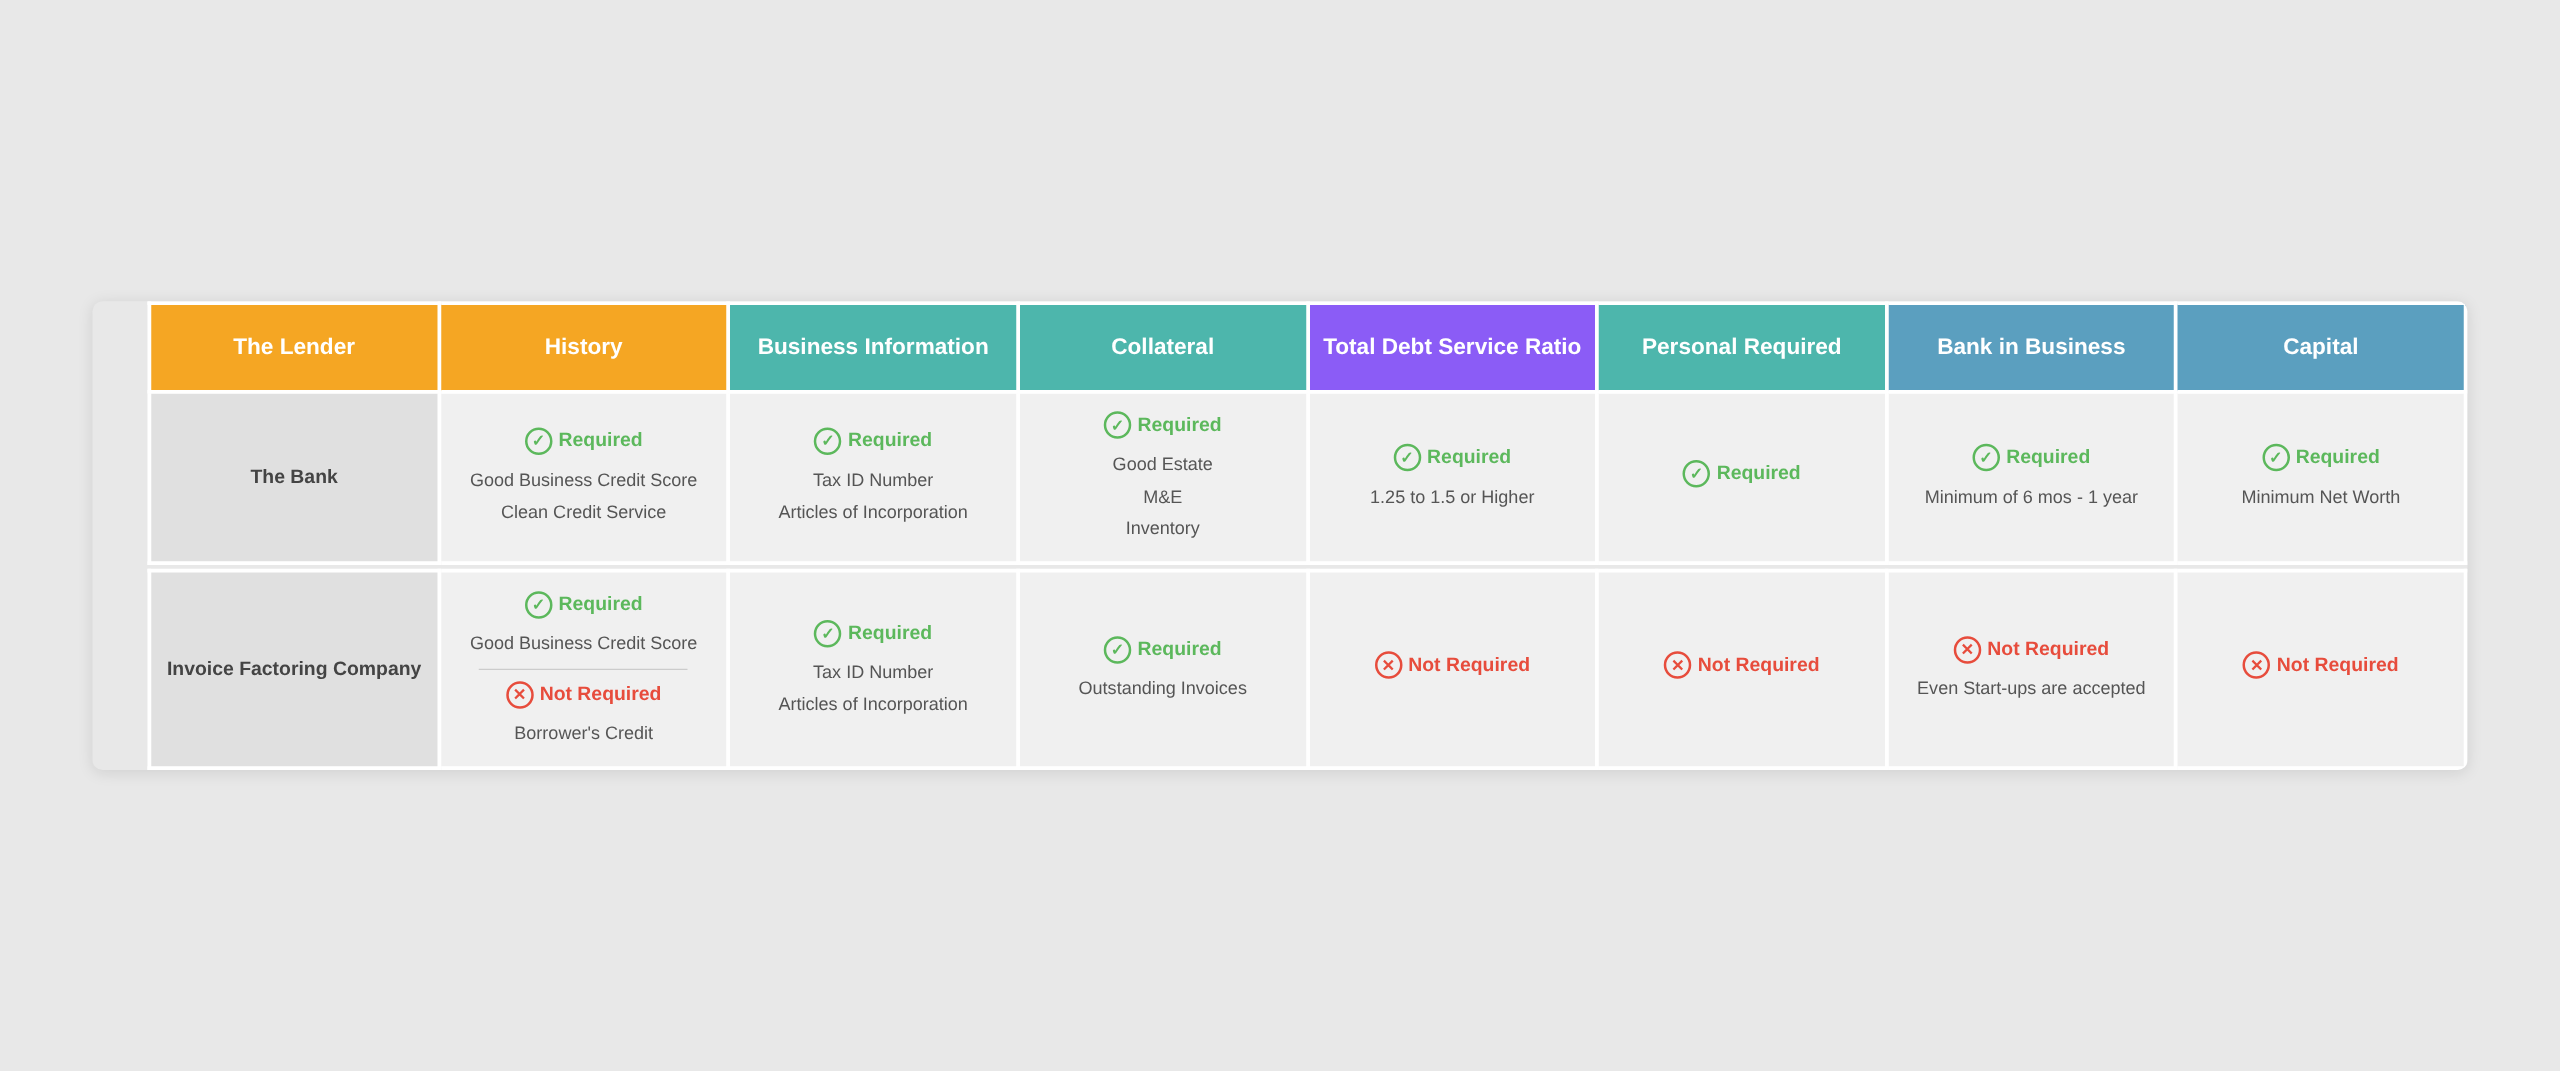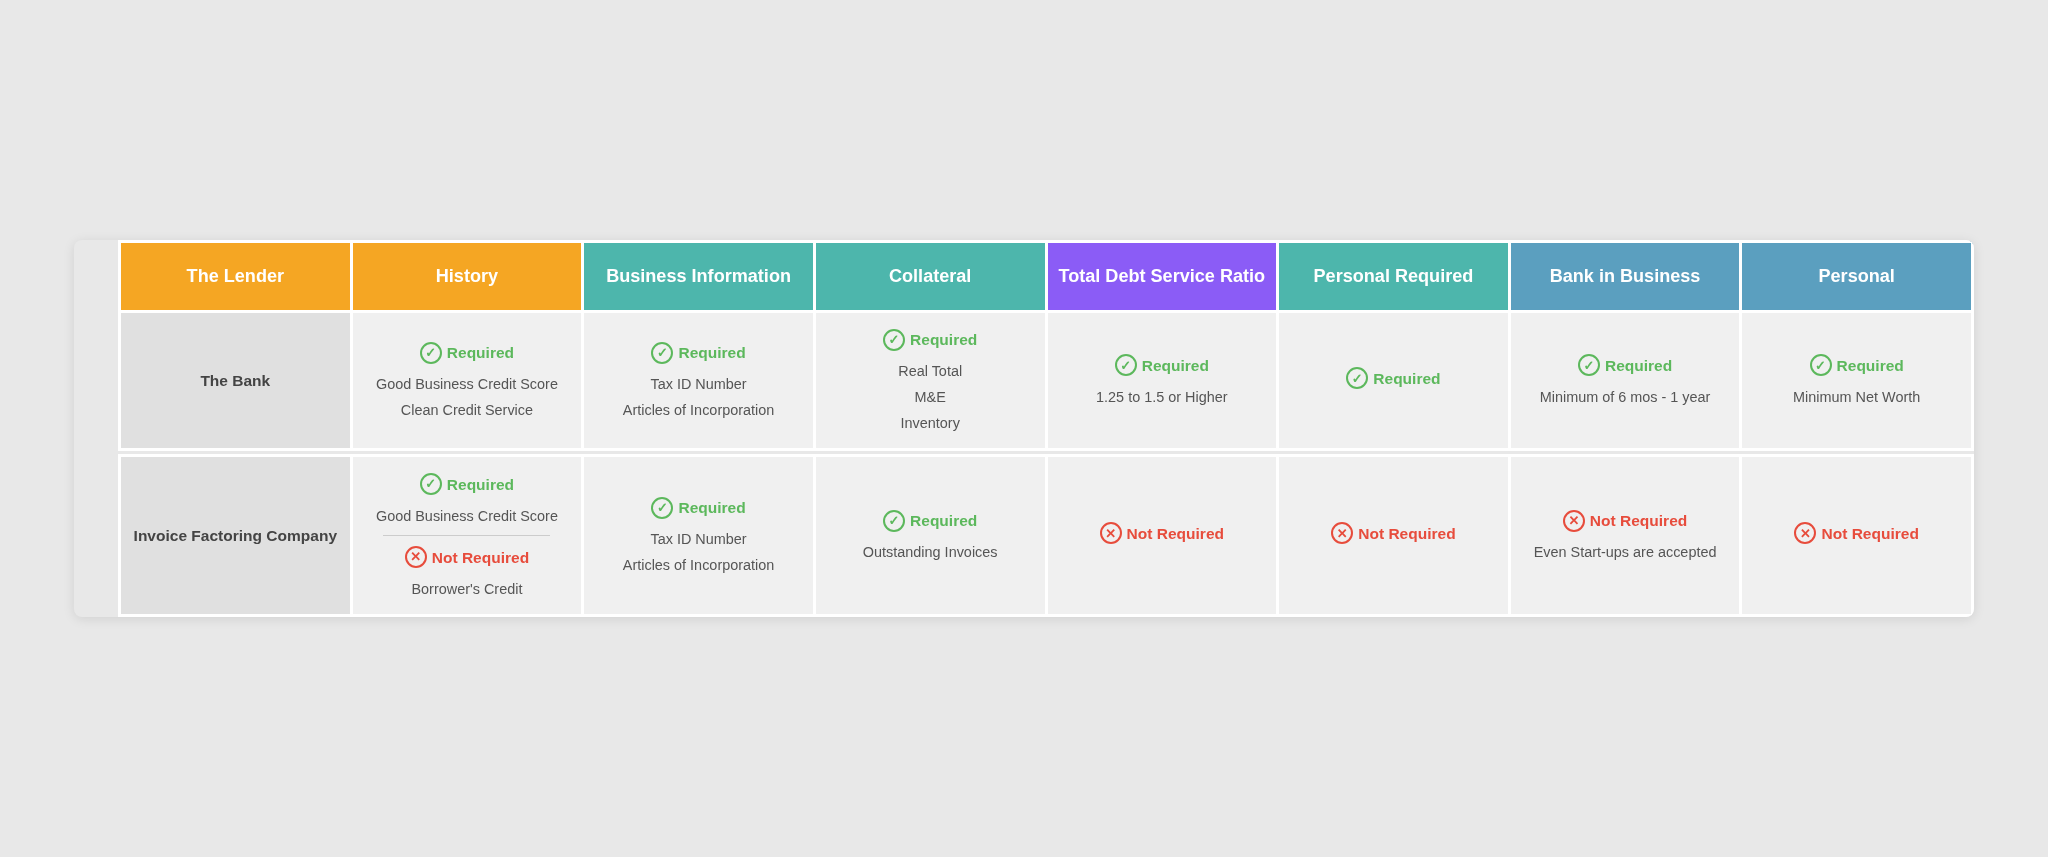--- a/index.html
+++ b/index.html
@@ -133,21 +133,21 @@
   <table class="table">
     <thead>
       <tr>
         <th class="th-lender">The Lender</th>
         <th class="th-credit">History</th>
         <th class="th-bizinfo">Business Information</th>
         <th class="th-collat">Collateral</th>
         <th class="th-tdsr">Total Debt Service Ratio</th>
         <th class="th-personal">Personal Required</th>
         <th class="th-years">Bank in Business</th>
-        <th class="th-capital">Personal</th>
+        <th class="th-capital">Capital</th>
       </tr>
     </thead>
     <tbody>
 
       <tr>
         <td class="td-lender">The Bank</td>
 
         <td>
           <div class="required-badge">
             <span class="check-icon">✓</span>
@@ -164,21 +164,21 @@
           </div>
           <div class="cell-detail">Tax ID Number</div>
           <div class="cell-detail">Articles of Incorporation</div>
         </td>
 
         <td>
           <div class="required-badge">
             <span class="check-icon">✓</span>
             <span>Required</span>
           </div>
-          <div class="cell-detail">Real Total</div>
+          <div class="cell-detail">Good Estate</div>
           <div class="cell-detail">M&amp;E</div>
           <div class="cell-detail">Inventory</div>
         </td>
 
         <td>
           <div class="required-badge">
             <span class="check-icon">✓</span>
             <span>Required</span>
           </div>
           <div class="cell-detail">1.25 to 1.5 or Higher</div>

